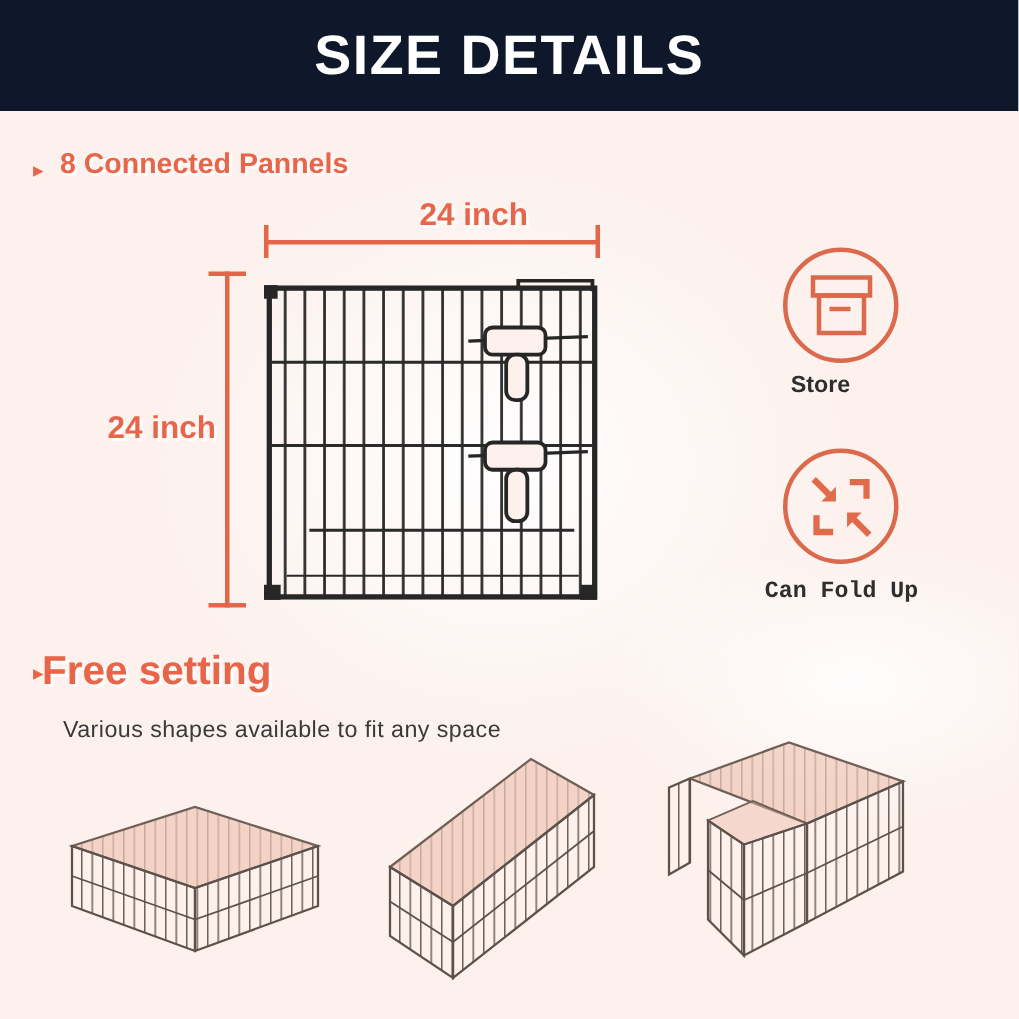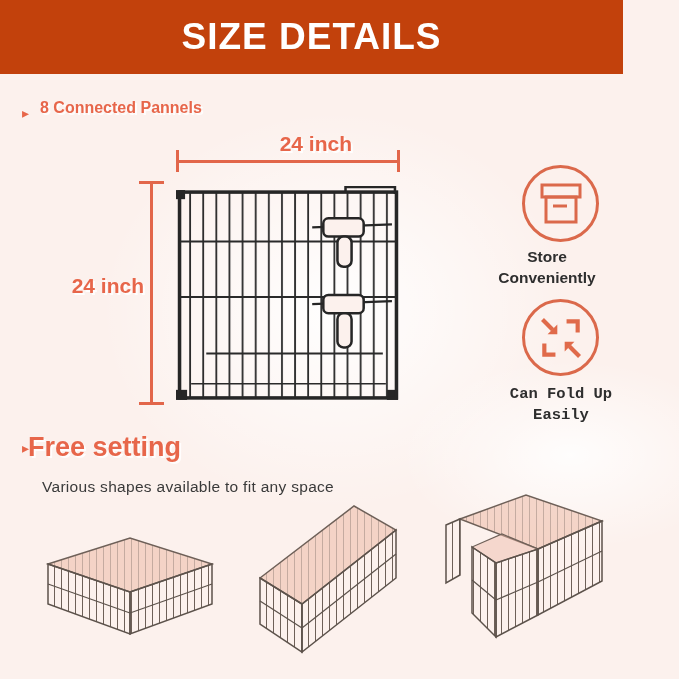--- a/index.html
+++ b/index.html
@@ -9,28 +9,28 @@
     font-family:"Liberation Sans", sans-serif;
   }
   .abs{position:absolute;}
   
   .glow{position:absolute;border-radius:50%;pointer-events:none;}
   .glow-main{left:100px;top:110px;width:470px;height:400px;
     background:radial-gradient(closest-side, rgba(255,255,255,0.95), rgba(255,255,255,0));}
   .glow-free{left:400px;top:360px;width:340px;height:190px;
     background:radial-gradient(closest-side, rgba(255,255,255,0.85), rgba(255,255,255,0));}
   
-  .header{left:0;top:0;width:623px;height:74px;background:#c2410c;
+  .header{left:0;top:0;width:679px;height:74px;background:#0f172a;
     display:flex;align-items:center;justify-content:center;}
   .header-title{color:#FFFFFF;font-size:37px;font-weight:800;letter-spacing:1px;}
   
   .bullet{color:#E7664A;font-size:14px;line-height:14px;}
   .heading-orange{color:#E7664A;font-weight:800;
     text-shadow:2px 2px 0 rgba(255,255,255,0.85);}
-  .h-panels{left:40px;top:99px;font-size:16px;}
+  .h-panels{left:40px;top:99px;font-size:19px;}
   .b-panels{left:22px;top:106px;}
   .h-free{left:28px;top:432px;font-size:27px;}
   .b-free{left:22px;top:441px;}
   .subtitle{left:42px;top:468px;font-size:15.5px;color:#3A3A3A;letter-spacing:0.3px;margin-top:10px;}
   
   .dim{background:#E2664A;}
   .dim-label{color:#E7664A;font-size:21px;font-weight:800;text-align:right;
     text-shadow:2px 2px 0 rgba(255,255,255,0.9);}
   .dimw-line{left:176px;top:160px;width:224px;height:3px;}
   .dimw-tick-l{left:176px;top:150px;width:3px;height:22px;}
@@ -112,38 +112,36 @@
 
 <div class="abs feature-circle fc-store">
   <svg width="50" height="44" viewBox="0 0 50 44">
     <rect x="6" y="3" width="38" height="12" fill="none" stroke="#DB694B" stroke-width="3"></rect>
     <rect x="10" y="15" width="30" height="25" fill="none" stroke="#DB694B" stroke-width="3"></rect>
     <line x1="17" y1="24" x2="31" y2="24" stroke="#DB694B" stroke-width="3"></line>
   </svg>
 </div>
 <div class="abs feature-label fl-store">
   <div>Store</div>
-  <div>Conveniently</div>
 </div>
 
 <div class="abs feature-circle fc-fold">
   <svg width="50" height="50" viewBox="0 0 54 54">
     <g stroke="#E06A4A" stroke-width="4.5" fill="none">
       <line x1="7" y1="7" x2="18" y2="18"></line>
       <polyline points="33,9 45,9 45,21"></polyline>
       <polyline points="9,33 9,45 21,45"></polyline>
       <line x1="47" y1="47" x2="36" y2="36"></line>
     </g>
     <polygon points="23,23 23,12.5 12.5,23" fill="#E06A4A"></polygon>
     <polygon points="31,31 31,41.5 41.5,31" fill="#E06A4A"></polygon>
   </svg>
 </div>
 <div class="abs feature-label fl-fold">
   <div>Can Fold Up</div>
-  <div>Easily</div>
 </div>
 
 <span class="abs bullet b-free">▸</span>
 <div class="abs heading-orange h-free">Free setting</div>
 <div class="abs subtitle">Various shapes available to fit any space</div>
 
 <svg class="abs pen1" width="180" height="118" viewBox="0 0 180 118">
   <defs>
     <pattern id="p1b" width="7" height="7" patternUnits="userSpaceOnUse">
       <line x1="0.5" y1="0" x2="0.5" y2="7" stroke="#6E6058" stroke-width="1"></line>

